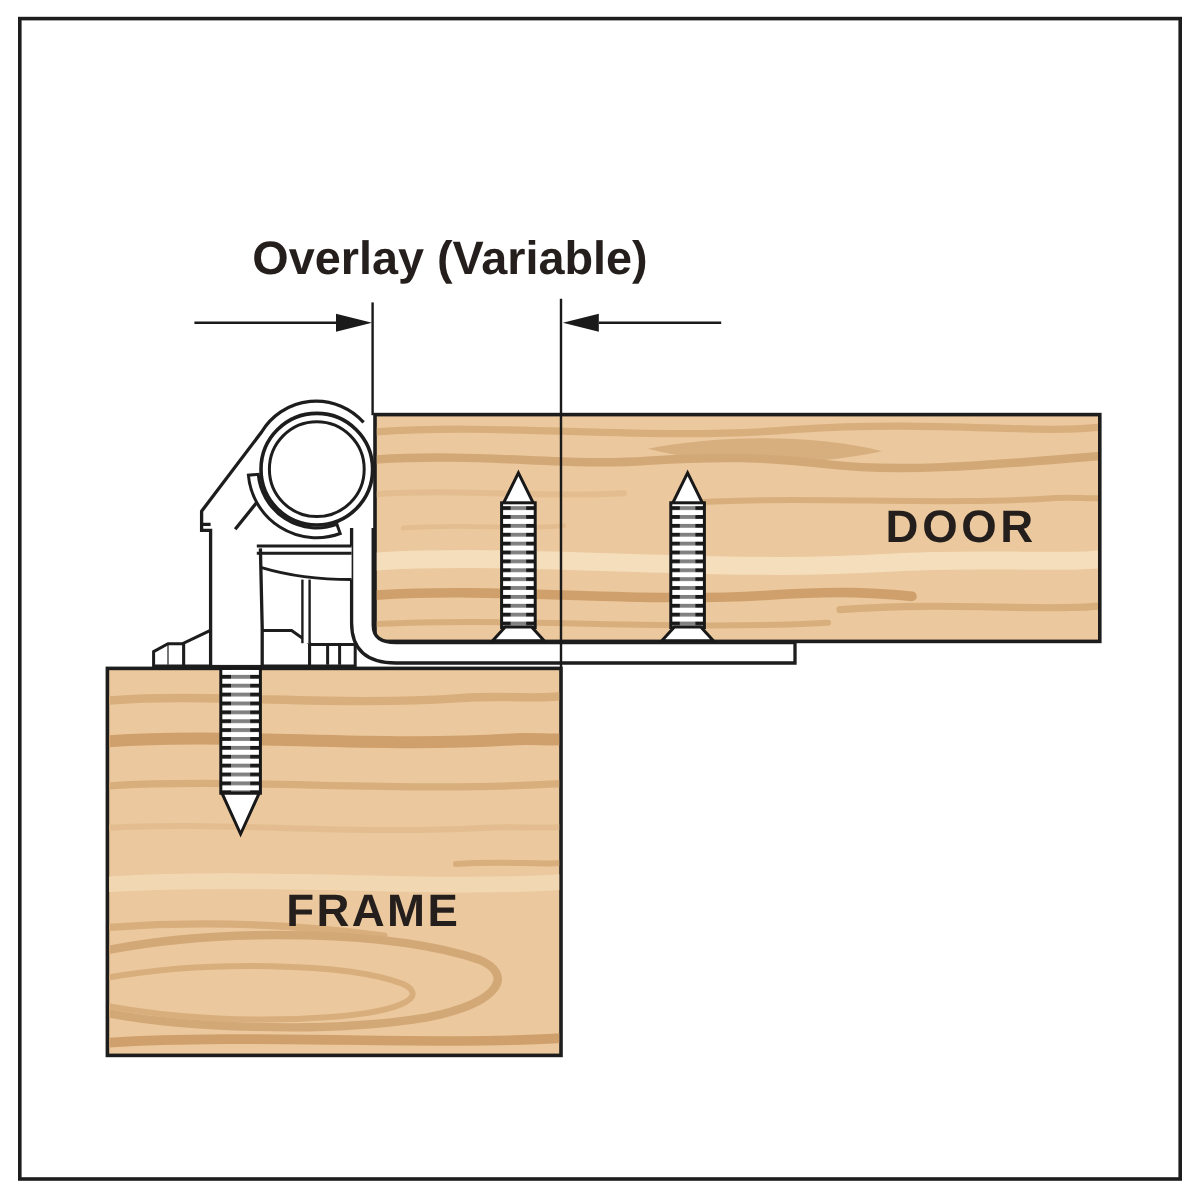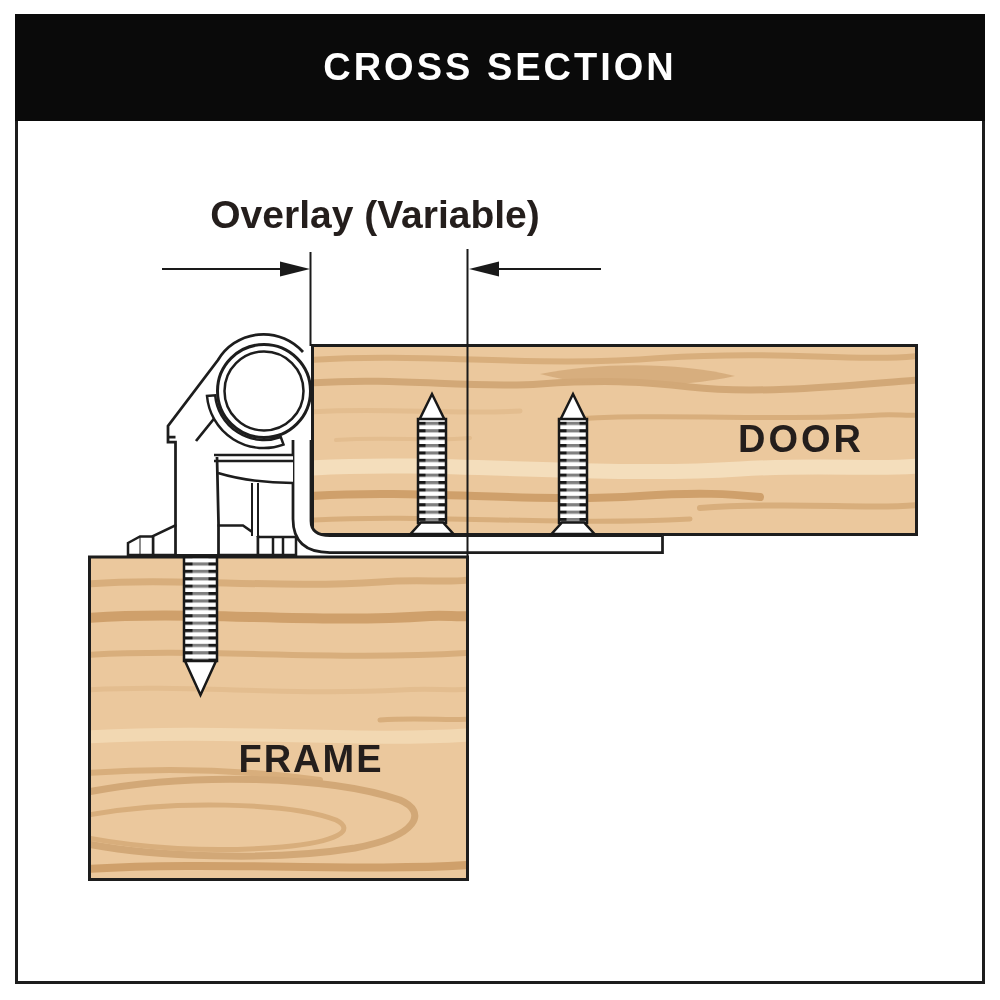--- a/index.html
+++ b/index.html
@@ -13,23 +13,20 @@
   svg.scene{position:absolute;left:0;top:0;width:1000px;height:1000px;}
   .lbl{font-family:"Liberation Sans",sans-serif;font-weight:bold;fill:#241e1c;}
 </style>
 </head>
 <body>
 
 <div class="page">
 
   <div class="border-box"></div>
 
-  <div class="header">
-    <span class="title">CROSS SECTION</span>
-  </div>
 
   <svg class="scene" viewBox="0 0 1000 1000">
     <defs>
       <clipPath id="clip-door">
           <rect x="314" y="346" width="601" height="187"></rect>
         </clipPath>
       <clipPath id="clip-frame">
           <rect x="91" y="558" width="375" height="321"></rect>
         </clipPath>
       <pattern id="thr" width="10" height="7.4" patternUnits="userSpaceOnUse">

